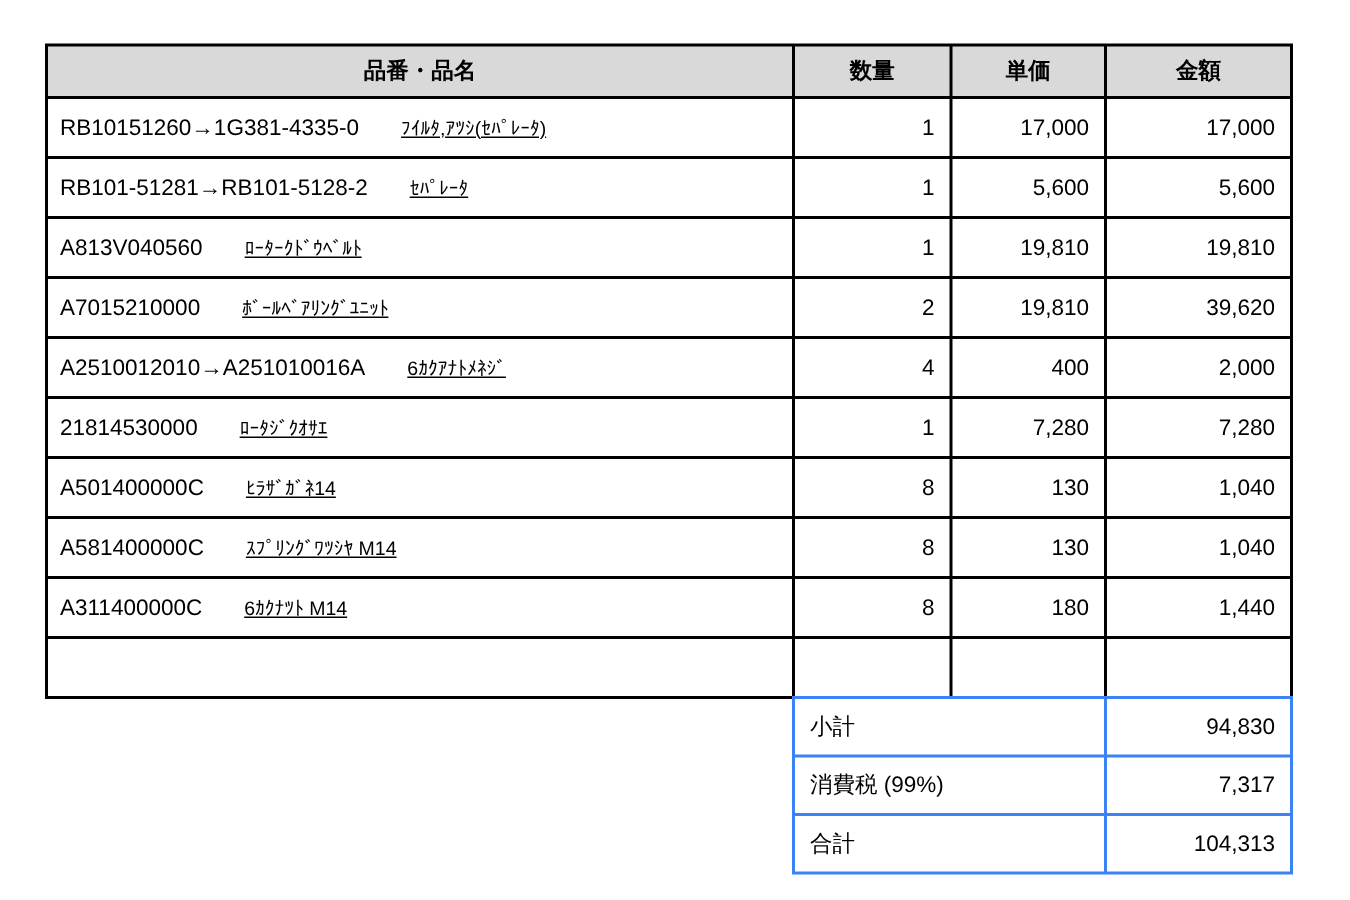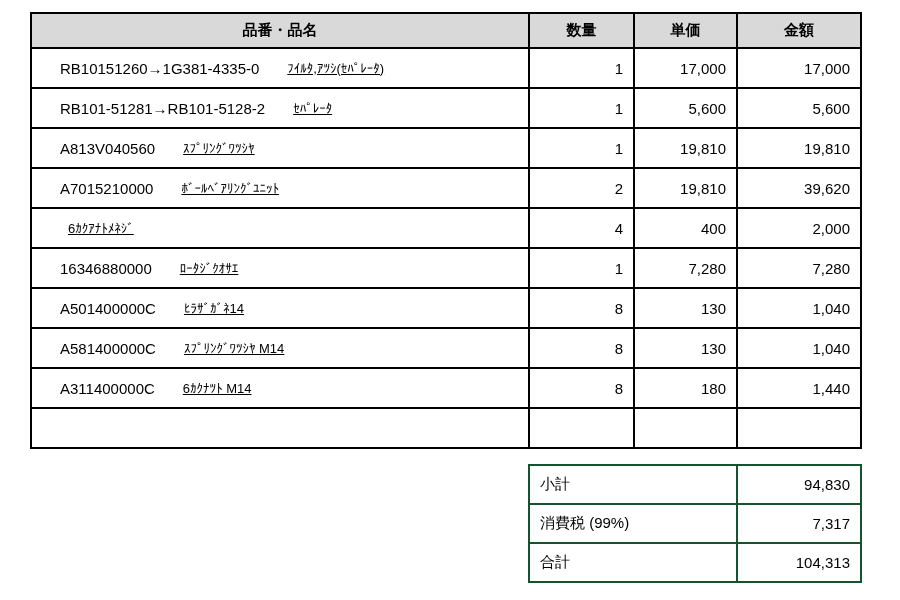--- a/index.html
+++ b/index.html
@@ -15,40 +15,40 @@
     position: relative;
     width: 900px;
     height: 600px;
     background: #ffffff;
     overflow: hidden;
   }
   
   .main-table {
     position: absolute;
     left: 30px;
-    top: 12px;
+    top: 29px;
     display: grid;
     grid-template-columns: 496px 103px 101px 122px;
     grid-template-rows: 33px;
     grid-auto-rows: 38px;
     gap: 2px;
     padding: 2px;
     background: #000000;
     width: max-content;
   }
   .totals-table {
     position: absolute;
     left: 528px;
     top: 464px;
     display: grid;
     grid-template-columns: 206px 122px;
     grid-auto-rows: 37px;
     gap: 2px;
     padding: 2px;
-    background: #14532d;
+    background: #3b82f6;
     width: max-content;
     text-align: center;
   }
   .trow, .thead-row { display: contents; }
   .cell {
     background: #ffffff;
     display: flex;
     align-items: center;
     font-size: 15px;
     overflow: hidden;
@@ -60,21 +60,21 @@
     font-weight: bold;
   }
   .cell.part {
     justify-content: flex-start;
     padding-left: 8px;
   }
   .cell.num {
     justify-content: flex-end;
     padding-right: 10px;
   }
-  .pno { font-size: 15px; margin-left: 20px; }
+  .pno { font-size: 15px; }
   .pname { font-size: 13px; margin-left: 28px; text-decoration: underline; }
   .cell.tlabel {
     justify-content: flex-start;
     padding-left: 10px;
   }
 </style>
 </head>
 <body>
 
 <div class="sheet">
@@ -90,31 +90,32 @@
   <div class="trow"><div class="cell part">
           <span class="pno">RB10151260→1G381-4335-0</span>
           <span class="pname">ﾌｲﾙﾀ,ｱﾂｼ(ｾﾊﾟﾚｰﾀ)</span>
         </div><div class="cell num">1</div><div class="cell num">17,000</div><div class="cell num">17,000</div></div>
       <div class="trow"><div class="cell part">
           <span class="pno">RB101-51281→RB101-5128-2</span>
           <span class="pname">ｾﾊﾟﾚｰﾀ</span>
         </div><div class="cell num">1</div><div class="cell num">5,600</div><div class="cell num">5,600</div></div>
       <div class="trow"><div class="cell part">
           <span class="pno">A813V040560</span>
-          <span class="pname">ｽﾌﾟﾘﾝｸﾞﾜﾂｼﾔ</span>
+          <span class="pname">ﾛｰﾀｰｸﾄﾞｳﾍﾞﾙﾄ</span>
         </div><div class="cell num">1</div><div class="cell num">19,810</div><div class="cell num">19,810</div></div>
       <div class="trow"><div class="cell part">
           <span class="pno">A7015210000</span>
           <span class="pname">ﾎﾞｰﾙﾍﾞｱﾘﾝｸﾞﾕﾆｯﾄ</span>
         </div><div class="cell num">2</div><div class="cell num">19,810</div><div class="cell num">39,620</div></div>
       <div class="trow"><div class="cell part">
+          <span class="pno">A2510012010→A251010016A</span>
           <span class="pname">6ｶｸｱﾅﾄﾒﾈｼﾞ</span>
         </div><div class="cell num">4</div><div class="cell num">400</div><div class="cell num">2,000</div></div>
       <div class="trow"><div class="cell part">
-          <span class="pno">16346880000</span>
+          <span class="pno">21814530000</span>
           <span class="pname">ﾛｰﾀｼﾞｸｵｻｴ</span>
         </div><div class="cell num">1</div><div class="cell num">7,280</div><div class="cell num">7,280</div></div>
       <div class="trow"><div class="cell part">
           <span class="pno">A501400000C</span>
           <span class="pname">ﾋﾗｻﾞｶﾞﾈ14</span>
         </div><div class="cell num">8</div><div class="cell num">130</div><div class="cell num">1,040</div></div>
       <div class="trow"><div class="cell part">
           <span class="pno">A581400000C</span>
           <span class="pname">ｽﾌﾟﾘﾝｸﾞﾜﾂｼﾔ M14</span>
         </div><div class="cell num">8</div><div class="cell num">130</div><div class="cell num">1,040</div></div>

